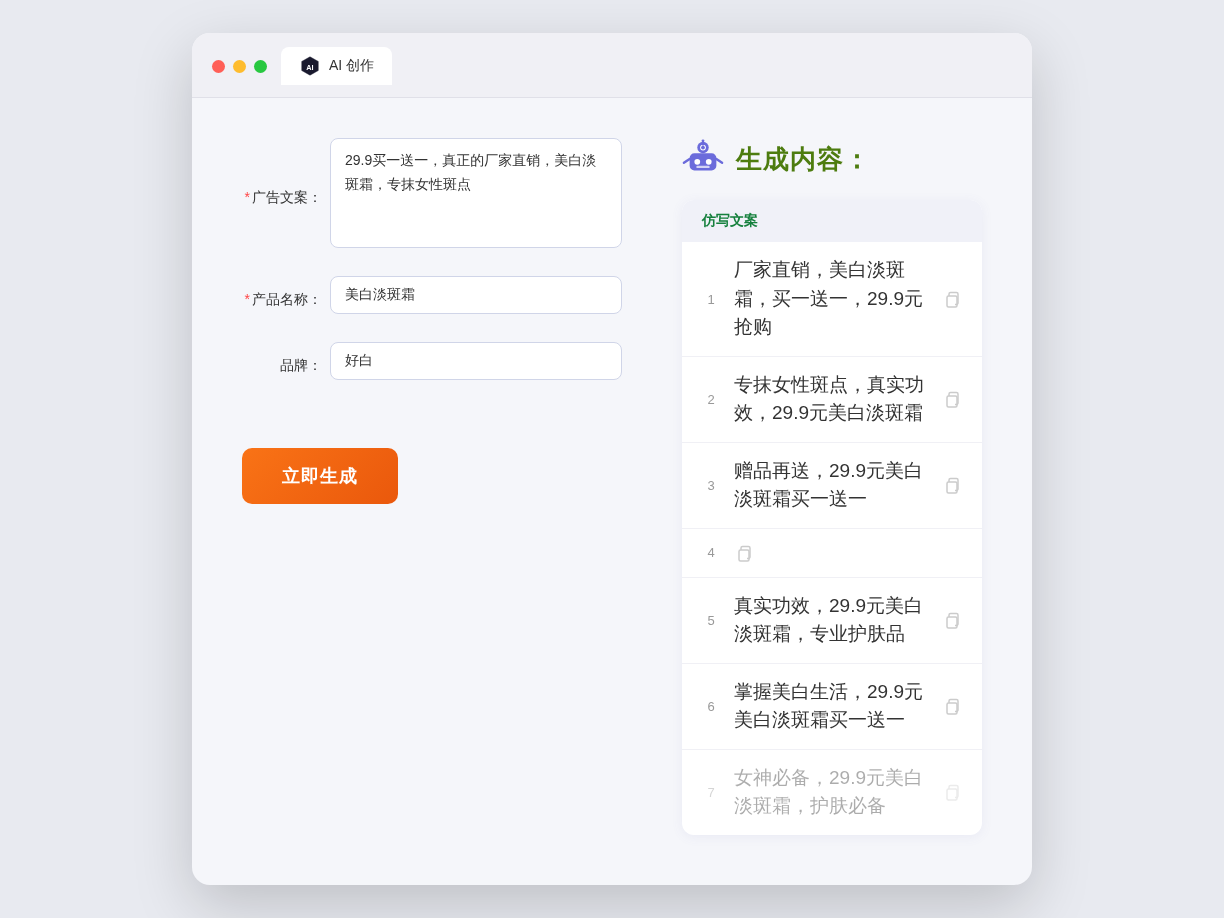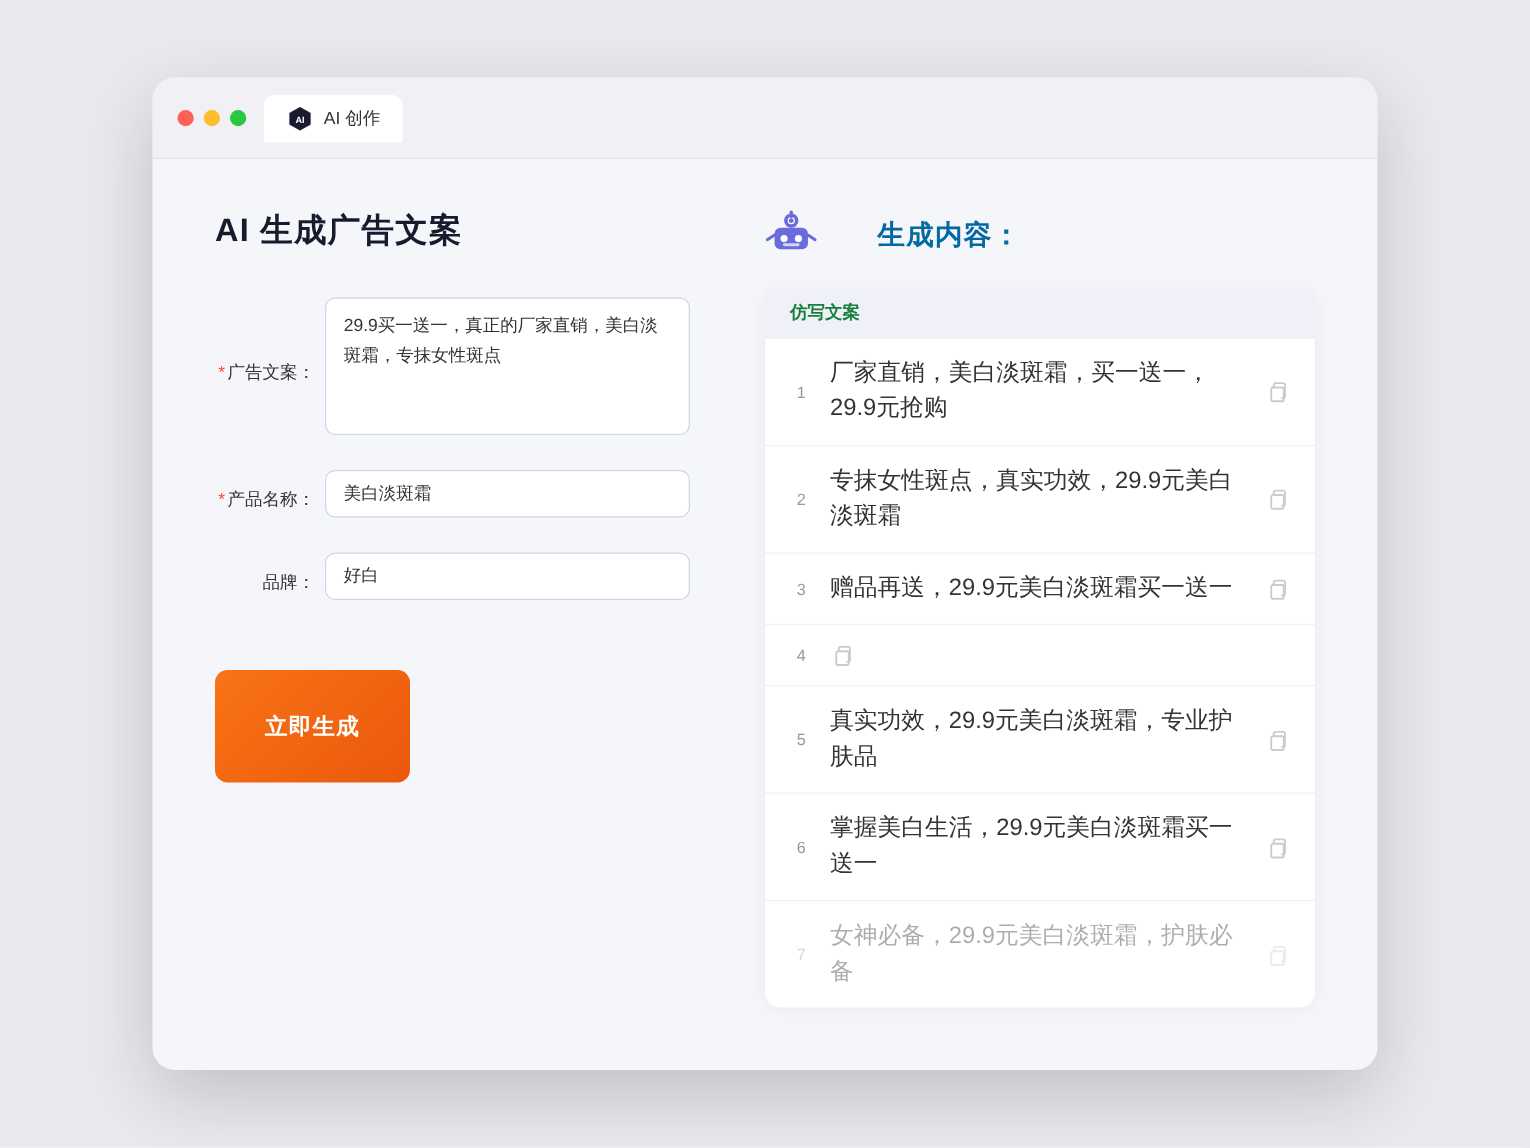--- a/index.html
+++ b/index.html
@@ -6,21 +6,21 @@
     body {
       background: #e8eaf0;
       display: flex;
       align-items: center;
       justify-content: center;
       min-height: 918px;
       font-family: -apple-system, "PingFang SC", "Microsoft YaHei", sans-serif;
     }
 
     .browser-window {
-      width: 980px;
+      width: 840px;
       background: #f5f6fa;
       border-radius: 18px;
       box-shadow: 0 20px 60px rgba(0,0,0,0.18);
       overflow: hidden;
     }
 
     .browser-titlebar {
       background: #f0f0f5;
       padding: 14px 20px 12px 20px;
       display: flex;
@@ -113,26 +113,26 @@
       font-family: inherit;
       resize: none;
     }
 
     textarea.form-input {
       min-height: 110px;
       line-height: 1.7;
     }
 
     .generate-btn {
-      margin-top: 28px;
+      margin-top: 40px;
       background: linear-gradient(135deg, #f97316, #ea580c);
       color: #fff;
       border: none;
       border-radius: 10px;
-      padding: 33px 40px;
+      padding: 16px 40px;
       font-size: 18px;
       font-weight: 600;
       cursor: pointer;
       font-family: inherit;
       letter-spacing: 1px;
     }
 
     
     .right-panel {
       flex: 1;
@@ -144,25 +144,24 @@
       gap: 12px;
       margin-bottom: 20px;
     }
 
     .robot-icon {
       width: 42px;
       height: 42px;
     }
 
     .right-title {
-      font-size: 22px;
+      font-size: 26px;
       font-weight: 700;
-      color: #0369a1;
+      color: #4d7c0f;
       letter-spacing: 1px;
-      margin-left: 36px;
     }
 
     .result-table {
       background: #fff;
       border-radius: 12px;
       overflow: hidden;
       box-shadow: 0 2px 12px rgba(100,100,180,0.08);
     }
 
     .result-table-header {
@@ -228,21 +227,20 @@
         <polygon points="12,2 21,7 21,17 12,22 3,17 3,7" fill="#1a1a2e" stroke="#1a1a2e" stroke-width="0.5"></polygon>
         <text x="12" y="16" text-anchor="middle" font-size="8" font-weight="bold" fill="white" font-family="Arial">AI</text>
       </svg>
       <span>AI 创作</span>
     </div>
   </div>
 
   <div class="browser-content">
 
     <div class="left-panel">
-      <h1 class="page-title">AI 生成广告文案</h1>
 
       
       <div class="form-group">
         <label class="form-label">
           <span class="required">*</span><span>广告文案：</span>
         </label>
         <textarea class="form-input" style="">29.9买一送一，真正的厂家直销，美白淡斑霜，专抹女性斑点</textarea>
       </div>
 
       

